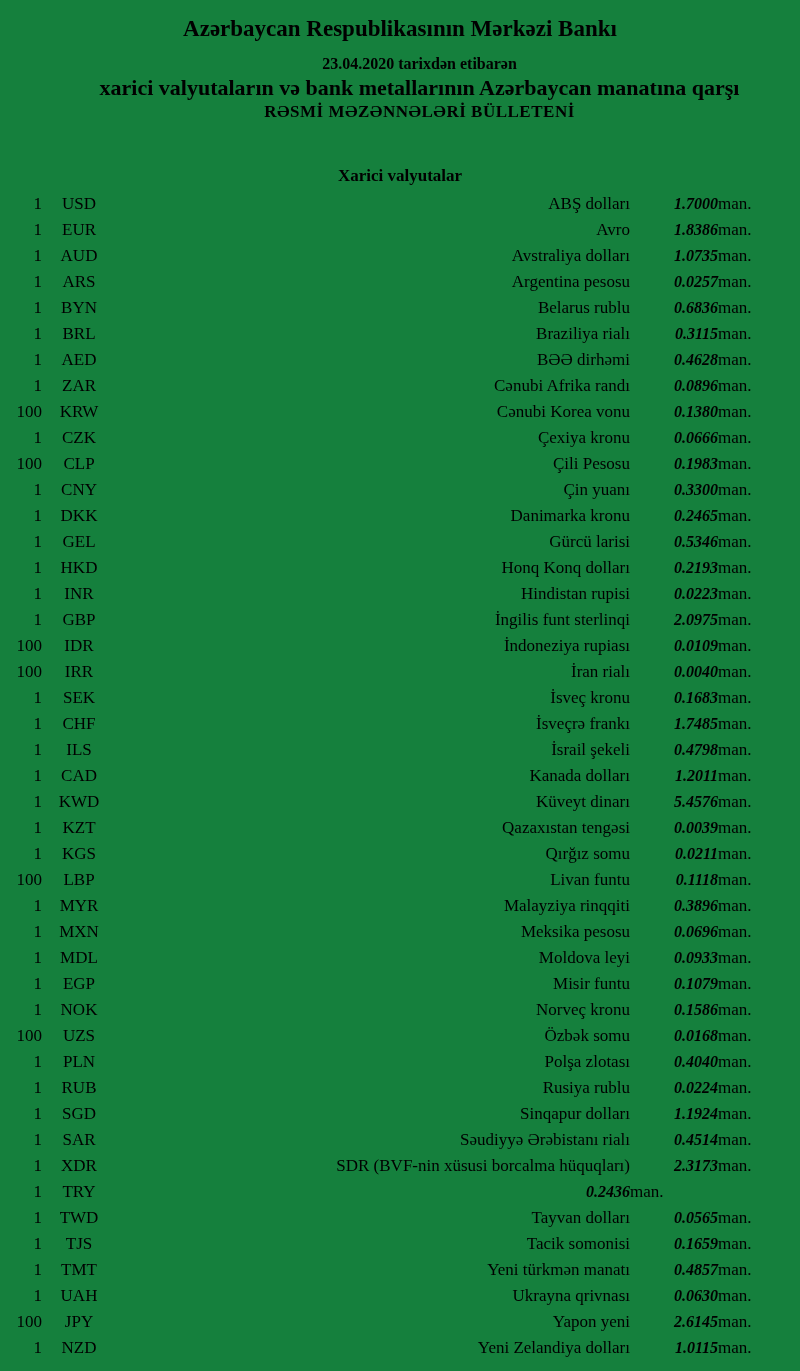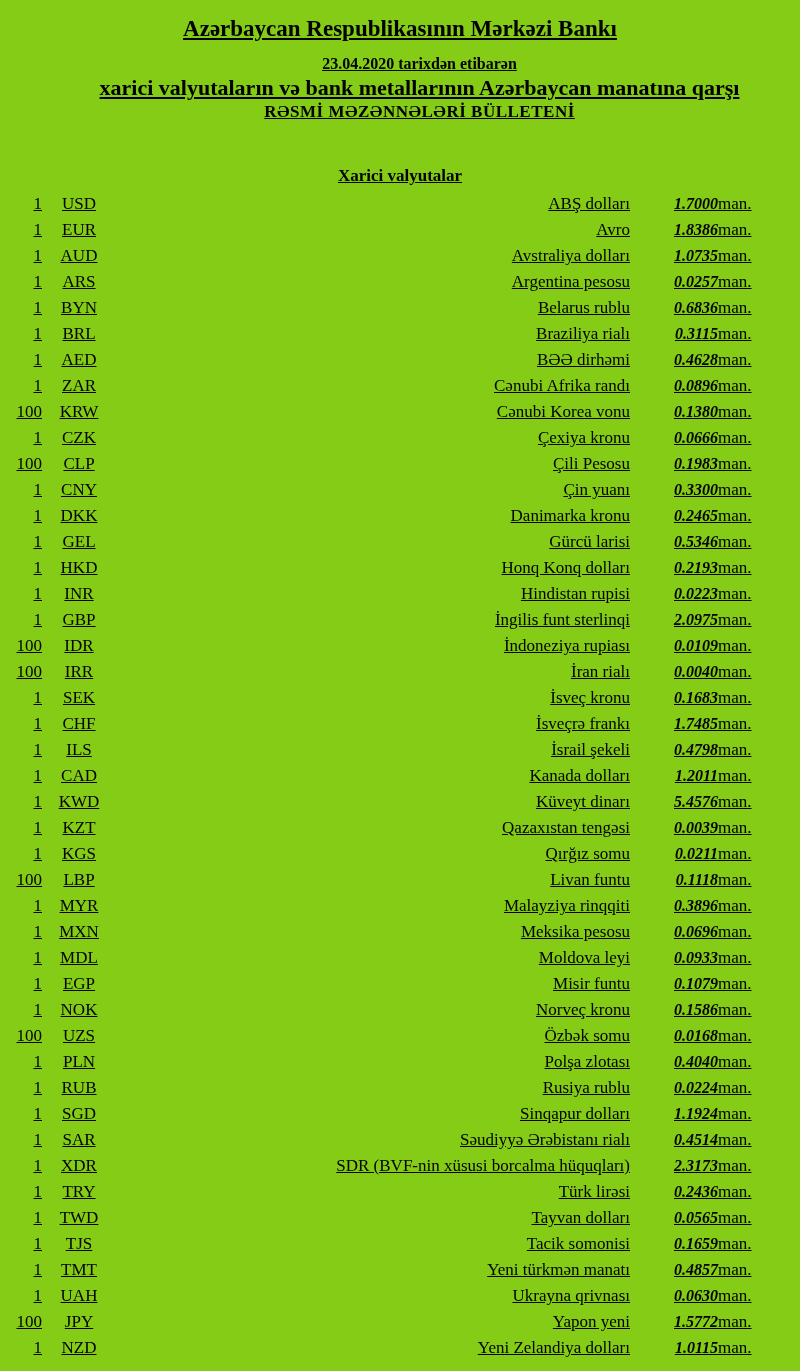--- a/index.html
+++ b/index.html
@@ -3,22 +3,21 @@
 <meta charset="utf-8">
 <style>
   * { box-sizing: border-box; }
   html, body { margin: 0; padding: 0; background: #ffffff; }
   body { font-family: "Liberation Serif", serif; color: #000000; }
   .page {
     width: 800px;
     min-height: 1371px;
     margin: 0 auto;
     padding-top: 8px;
-    background: #84cc16;
-    text-decoration: underline;
+    background: #15803d;
   }
   .title {
     text-align: center;
     font-weight: bold;
     font-size: 23px;
     line-height: 30px;
     margin: 6px 0 8px 0;
   }
   .sub {
     text-align: center;
@@ -364,21 +363,20 @@
     <span class="qty">1</span>
     <span class="code">XDR</span>
     <span class="name">SDR (BVF-nin xüsusi borcalma hüquqları)</span>
     <span class="rate">2.3173</span>
     <span class="unit">man.</span>
   </div>
 
   <div class="row">
     <span class="qty">1</span>
     <span class="code">TRY</span>
-    <span class="name">Türk lirəsi</span>
     <span class="rate">0.2436</span>
     <span class="unit">man.</span>
   </div>
 
   <div class="row">
     <span class="qty">1</span>
     <span class="code">TWD</span>
     <span class="name">Tayvan dolları</span>
     <span class="rate">0.0565</span>
     <span class="unit">man.</span>
@@ -405,21 +403,21 @@
     <span class="code">UAH</span>
     <span class="name">Ukrayna qrivnası</span>
     <span class="rate">0.0630</span>
     <span class="unit">man.</span>
   </div>
 
   <div class="row">
     <span class="qty">100</span>
     <span class="code">JPY</span>
     <span class="name">Yapon yeni</span>
-    <span class="rate">1.5772</span>
+    <span class="rate">2.6145</span>
     <span class="unit">man.</span>
   </div>
 
   <div class="row">
     <span class="qty">1</span>
     <span class="code">NZD</span>
     <span class="name">Yeni Zelandiya dolları</span>
     <span class="rate">1.0115</span>
     <span class="unit">man.</span>
   </div>

